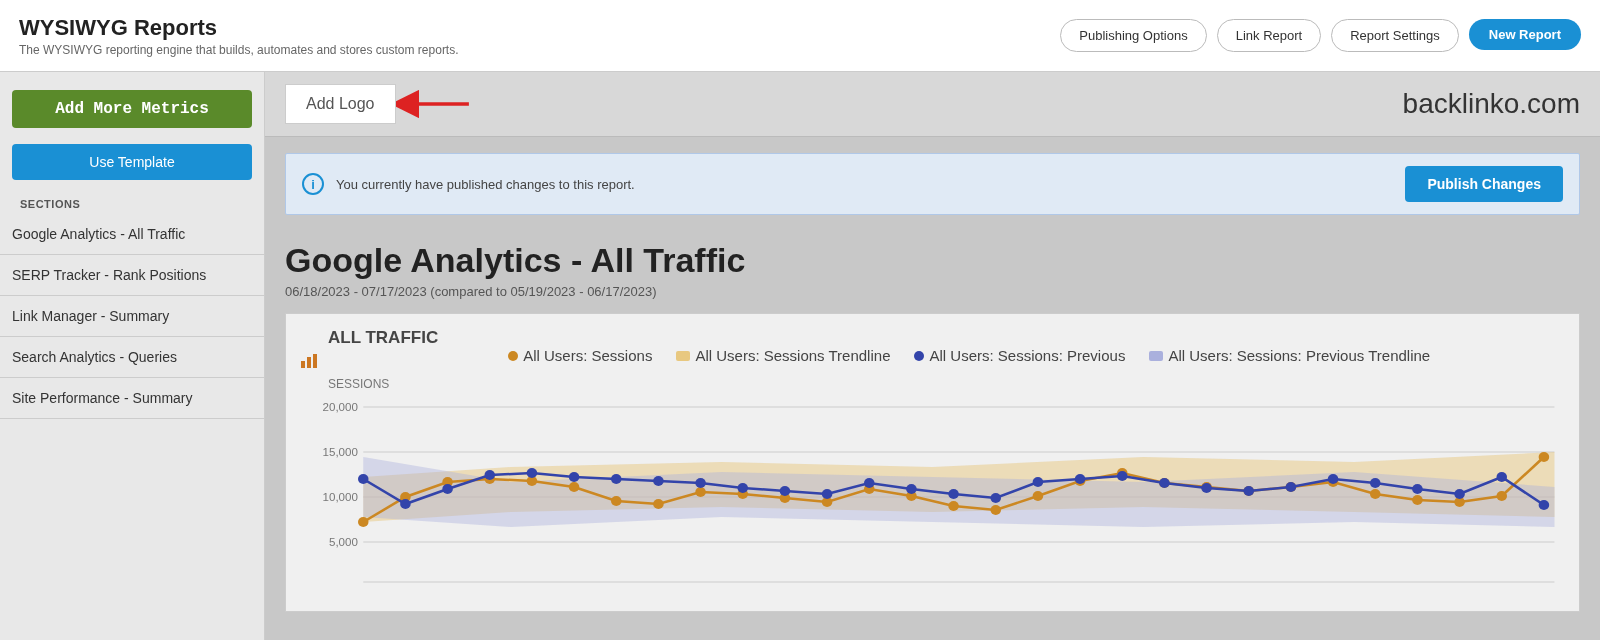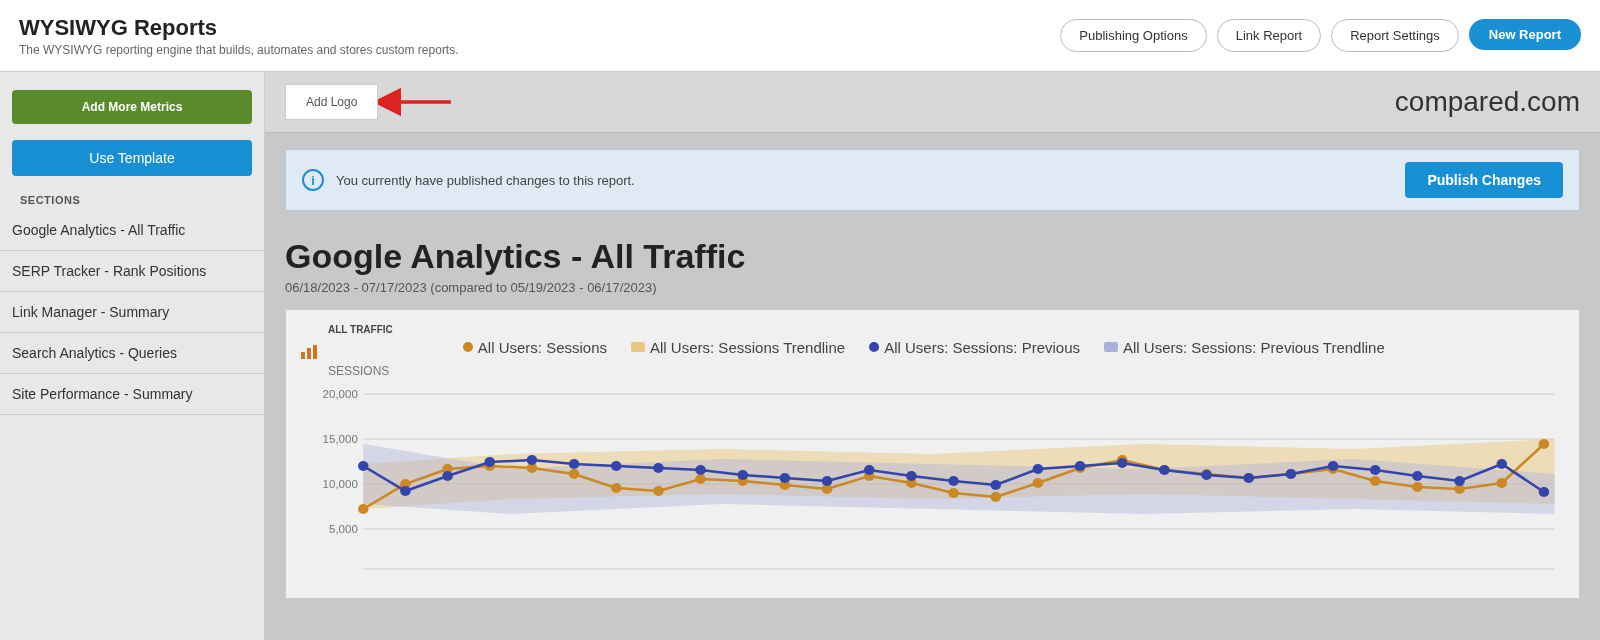--- a/index.html
+++ b/index.html
@@ -68,23 +68,24 @@
       padding: 10px 0;
     }
     .sidebar-add-metrics {
       margin: 8px 12px;
       padding: 10px;
       background: #5a8a2a;
       color: #fff;
       border: none;
       border-radius: 4px;
       cursor: pointer;
-      font-size: 12px;
+      font-size: 16px;
       font-weight: bold;
       text-align: center;
+      font-family: Liberation Mono, monospace;
     }
     .sidebar-use-template {
       margin: 8px 12px;
       padding: 10px;
       background: #1a90d4;
       color: #fff;
       border: none;
       border-radius: 4px;
       cursor: pointer;
       font-size: 14px;
@@ -121,21 +122,21 @@
       display: flex;
       align-items: center;
       justify-content: space-between;
       padding: 12px 20px;
       border-bottom: 1px solid #bbb;
     }
     .add-logo-box {
       background: #fff;
       border: 1px solid #ccc;
       padding: 10px 20px;
-      font-size: 12px;
+      font-size: 16px;
       color: #555;
       cursor: pointer;
       display: inline-block;
     }
     .arrow-svg {
       width: 80px;
       height: 30px;
     }
     .domain-name {
       font-size: 28px;
@@ -211,21 +212,21 @@
       padding: 14px;
       margin-bottom: 10px;
     }
     .chart-header {
       display: flex;
       align-items: center;
       gap: 10px;
       margin-bottom: 6px;
     }
     .chart-title-label {
-      font-size: 10px;
+      font-size: 17px;
       font-weight: bold;
       color: #444;
     }
     .chart-subtitle {
       font-size: 12px;
       color: #777;
       margin-top: 29px;
     }
 
     
@@ -306,21 +307,21 @@
 
         <svg class="arrow-svg" viewBox="0 0 90 30">
           <defs>
             <marker id="arrowhead" markerWidth="8" markerHeight="8" refX="4" refY="4" orient="auto">
               <polygon points="0 0, 8 4, 0 8" fill="#dd2222"></polygon>
             </marker>
           </defs>
           <line x1="82" y1="15" x2="10" y2="15" stroke="#dd2222" stroke-width="4" marker-end="url(#arrowhead)"></line>
         </svg>
       </div>
-      <div class="domain-name">compared.com</div>
+      <div class="domain-name">backlinko.com</div>
     </div>
 
     <div class="notification-bar">
       <div class="notification-left">
         <div class="info-icon">i</div>
         <span class="notification-text">You currently have published changes to this report.</span>
       </div>
       <button class="publish-btn">Publish Changes</button>
     </div>
 

